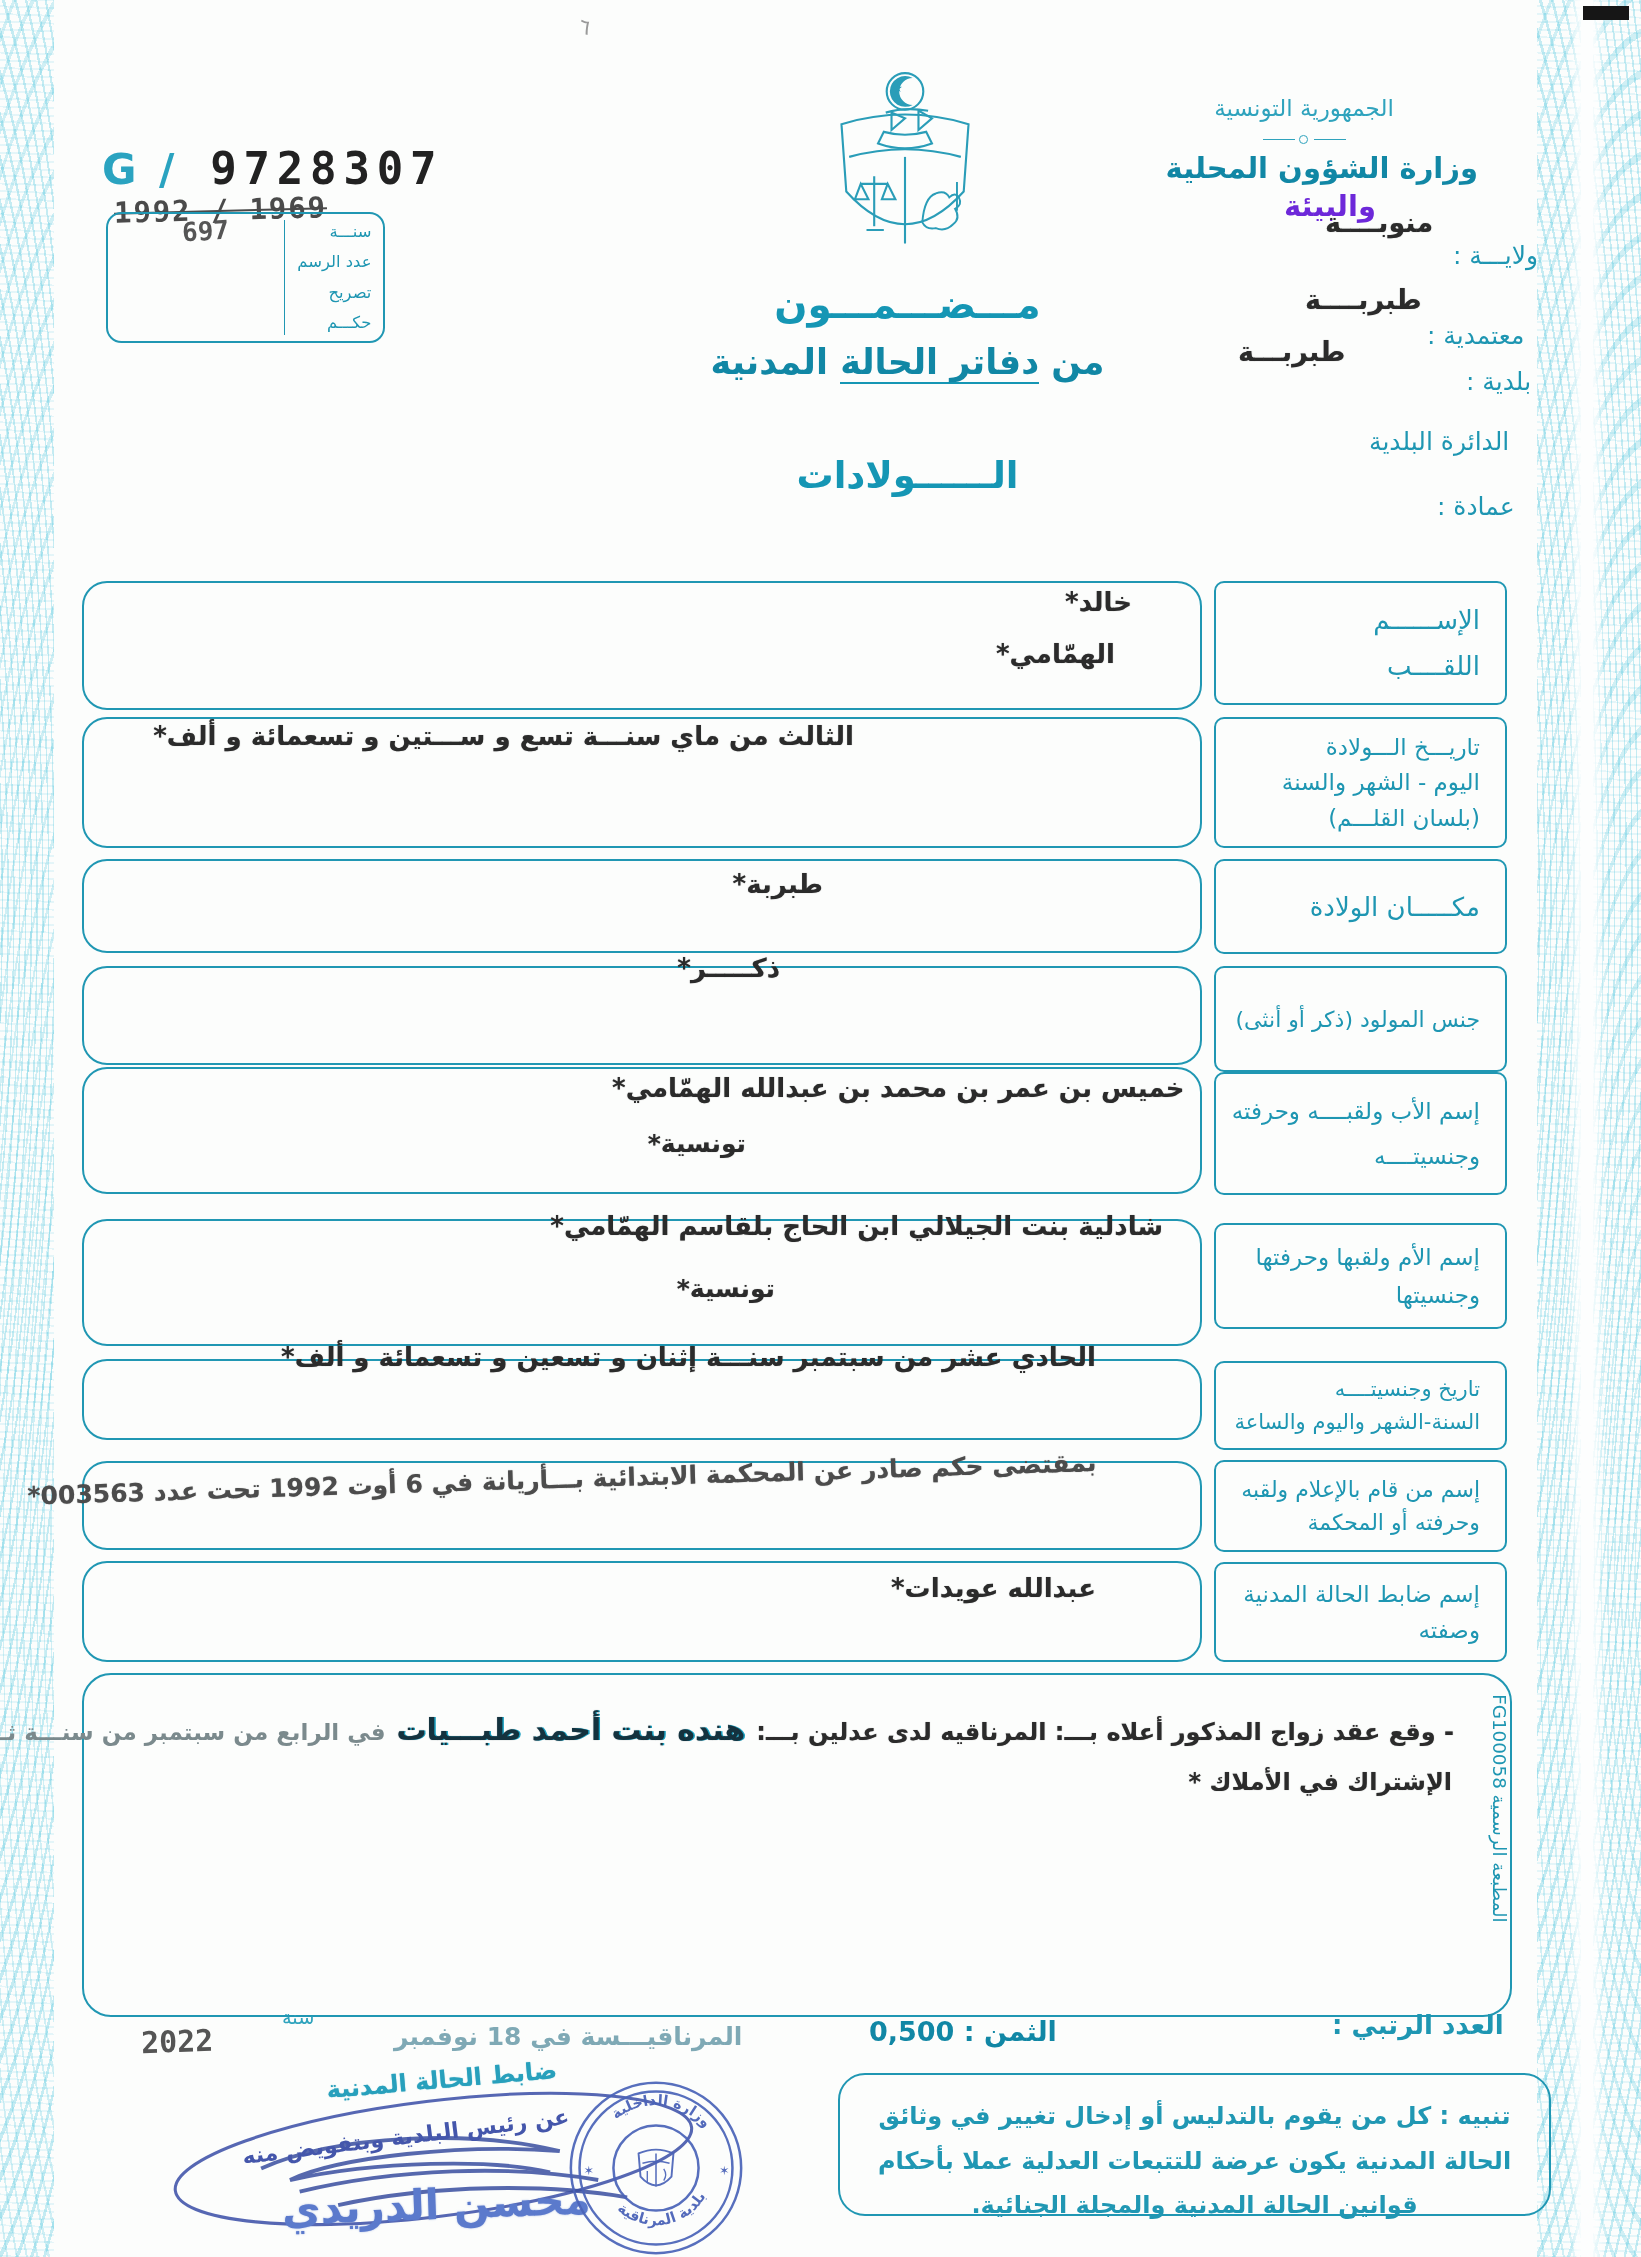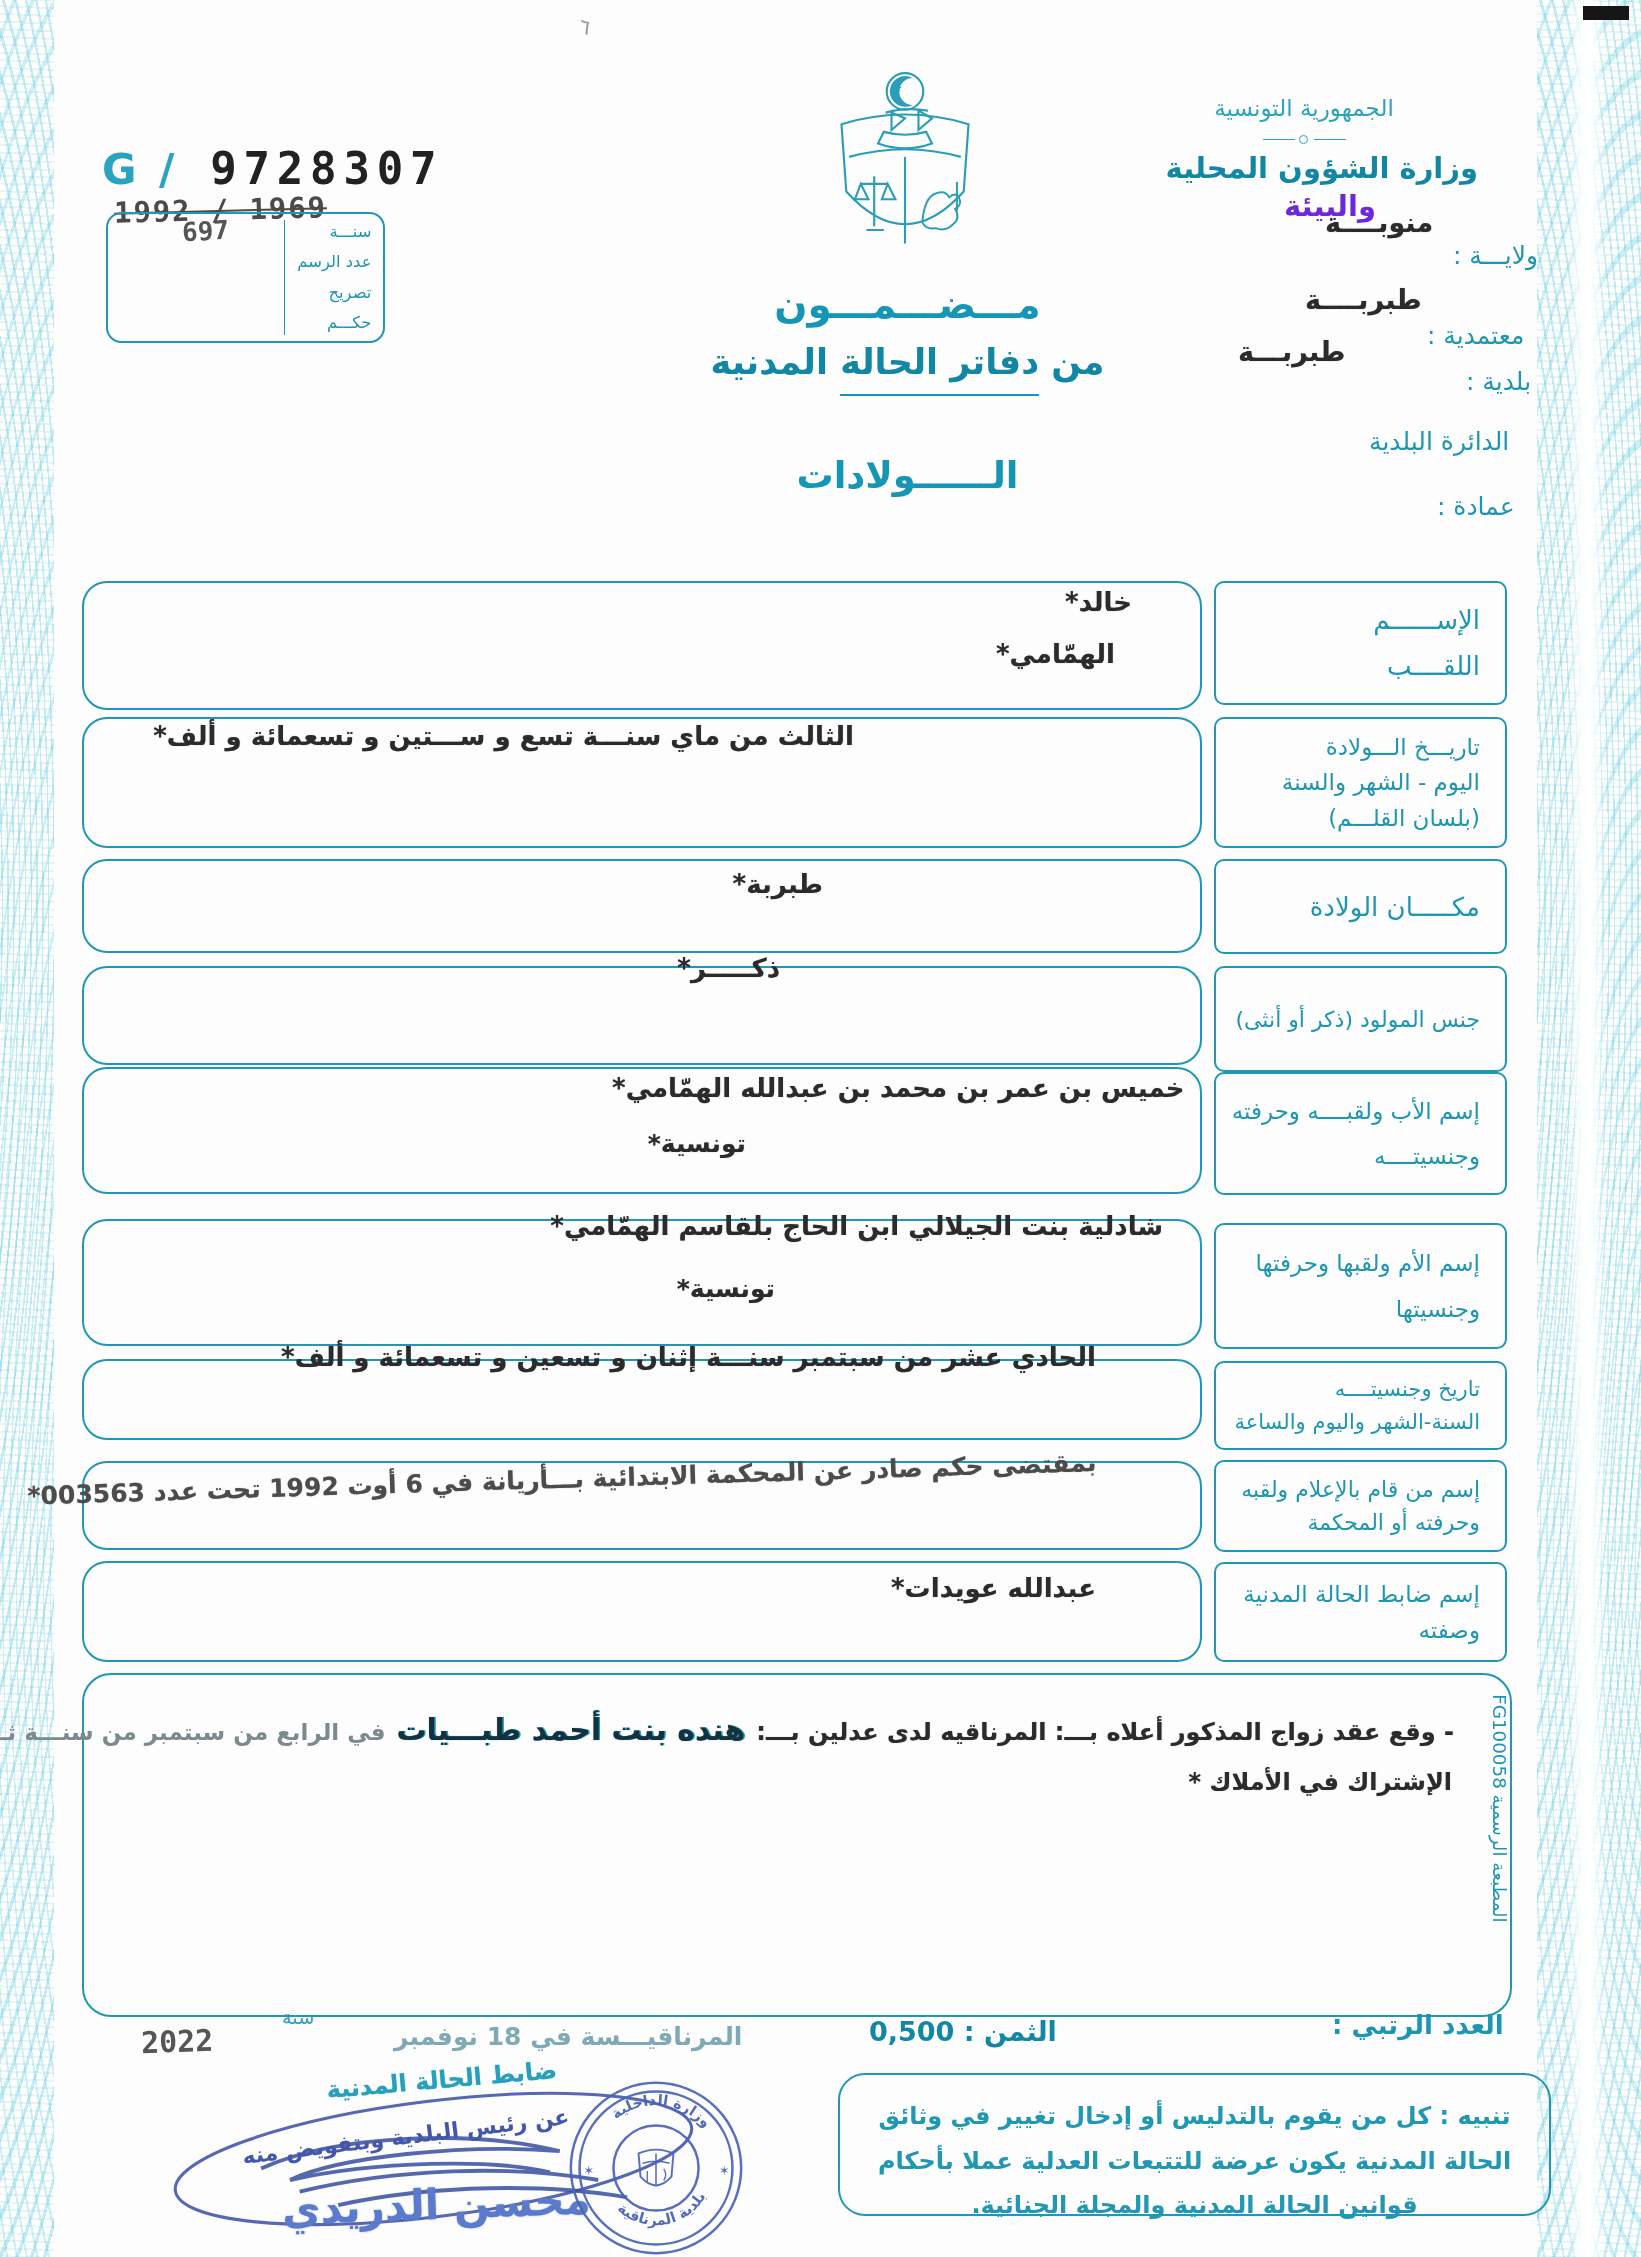--- a/index.html
+++ b/index.html
@@ -149,21 +149,21 @@
   <div class="abs hdr hlabel" style="left:1453px;top:241px;">ولايـــة :</div>
   <div class="abs hdr hstamp stamped" style="left:1305px;top:284px;">طبربــــة</div>
   <div class="abs hdr hlabel" style="left:1427px;top:321px;">معتمدية :</div>
   <div class="abs hdr hstamp stamped" style="left:1238px;top:336px;">طبربـــة</div>
   <div class="abs hdr hlabel" style="left:1466px;top:367px;">بلدية :</div>
   <div class="abs hdr hlabel" style="left:1369px;top:427px;">الدائرة البلدية</div>
   <div class="abs hdr hlabel" style="left:1437px;top:492px;">عمادة :</div>
 
   <div class="abs rtl" style="left:676px;top:282px;width:463px;text-align:center;font-size:39px;font-weight:bold;color:#1596b4;">مـــضـــمـــون</div>
   <div class="abs rtl" style="left:637px;top:342px;width:541px;text-align:center;font-size:35px;font-weight:bold;color:#1187a5;">
-    <span>من </span><span style="border-bottom:2.4px solid #1596b4;padding-bottom:12px;">دفاتر الحالة</span><span> المدنية</span>
+    <span>من </span><span style="border-bottom:2.4px solid #1596b4;padding-bottom:0;">دفاتر الحالة</span><span> المدنية</span>
   </div>
   <div class="abs rtl" style="left:676px;top:454px;width:463px;text-align:center;font-size:37px;font-weight:bold;color:#1596b4;">الــــــولادات</div>
 
   <div class="vbox" style="top:581px;height:129px;">
     <div class="val stamped" style="right:68px;top:3.9px;">خالد*</div>
     <div class="val stamped" style="right:85px;top:56px;">الهمّامي*</div>
   </div>
   <div class="lbox" style="top:581px;height:124px;font-size:26px;">
     <span>الإســــــم</span>
     <span>اللقــــب</span>
@@ -198,21 +198,21 @@
   </div>
   <div class="lbox" style="top:1072px;height:123px;font-size:23px;">
     <span>إسم الأب ولقبــــه وحرفته</span>
     <span>وجنسيتــــه</span>
   </div>
 
   <div class="vbox" style="top:1219px;height:127px;padding-left:44px;">
     <div class="val stamped" style="right:37px;top:-9.7px;">شادلية بنت الجيلالي ابن الحاج بلقاسم الهمّامي*</div>
     <div class="val stamped" style="right:425px;top:53px;font-size:25px;">تونسية*</div>
   </div>
-  <div class="lbox" style="top:1223px;height:126px;font-size:23px;">
+  <div class="lbox" style="top:1223px;height:106px;font-size:23px;">
     <span>إسم الأم ولقبها وحرفتها</span>
     <span>وجنسيتها</span>
   </div>
 
   <div class="vbox" style="top:1359px;height:81px;">
     <div class="val stamped" style="right:104px;top:-19.3px;">الحادي عشر من سبتمبر سنـــة إثنان و تسعين و تسعمائة و ألف*</div>
   </div>
   <div class="lbox" style="top:1361px;height:89px;font-size:21px;">
     <span>تاريخ وجنسيتــــه</span>
     <span>السنة-الشهر واليوم والساعة</span>

